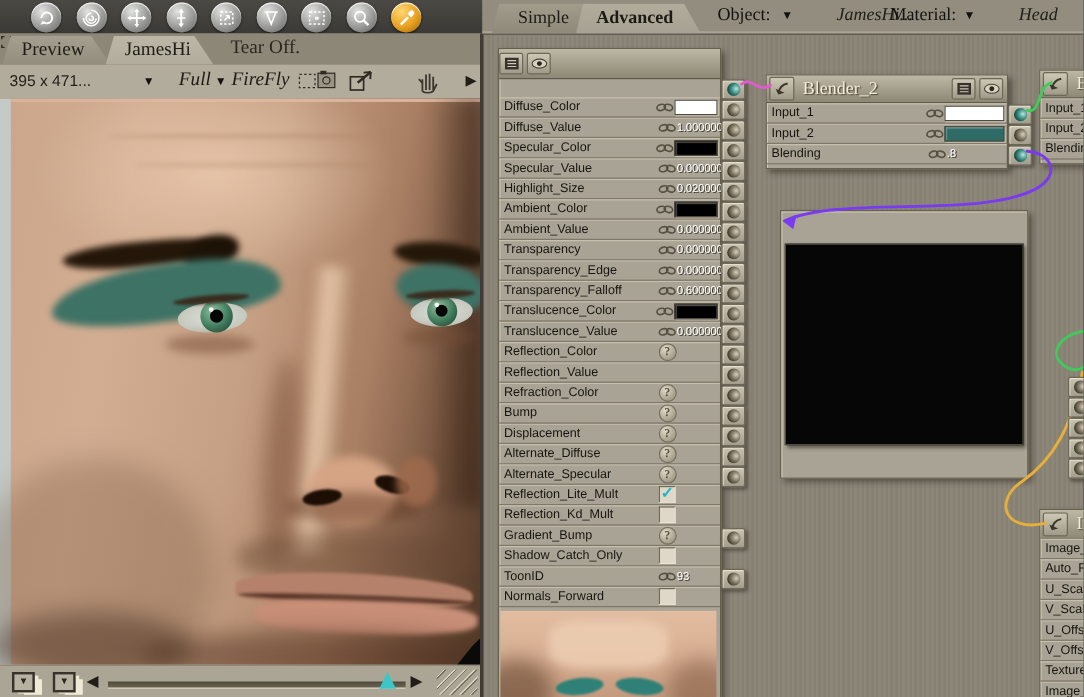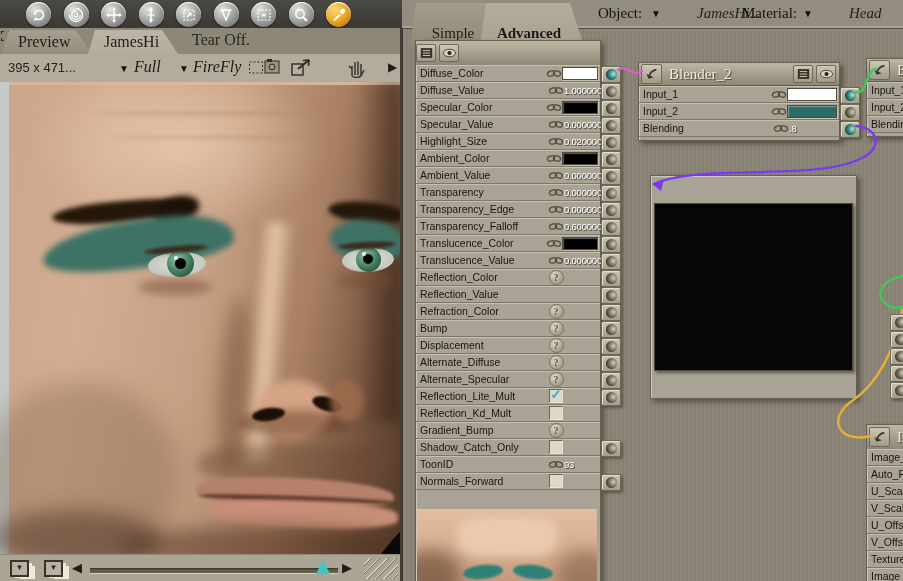--- a/index.html
+++ b/index.html
@@ -9,21 +9,21 @@
   .abs{position:absolute;}
   
   #top-toolbar{left:0;top:0;width:402px;height:28px;background:linear-gradient(#4a4944,#3a3935);border-bottom:1px solid #23221f;}
   .toolbtn{position:absolute;top:2px;width:25px;height:25px;border-radius:50%;
      background:radial-gradient(circle at 35% 30%,#e2e2e0,#9a9a98 55%,#6f6f6d 90%);
      box-shadow:0 1px 2px rgba(0,0,0,.6),inset 0 1px 1px #fff;display:flex;align-items:center;justify-content:center;}
   .toolbtn.orange{background:radial-gradient(circle at 35% 30%,#ffd875,#e8a020 55%,#a86a08 95%);}
   
   #mat-bar{left:402px;top:0;width:501px;height:28px;background:#938d7f;border-bottom:1px solid #55514a;box-shadow:inset 0 -2px 0 #aaa496;}
   .mtab{position:absolute;top:3px;height:25px;line-height:25px;text-align:center;font-family:"Liberation Serif",serif;font-size:15px;color:#1c1a14;
-     clip-path:polygon(0 100%,6px 0,calc(100% - 14px) 0,100% 100%);padding:18px 20px 0 14px;}
+     clip-path:polygon(0 100%,6px 0,calc(100% - 14px) 0,100% 100%);padding:0 20px 0 14px;}
   .mtab.inactive{background:linear-gradient(#a29c8c,#8f8979);}
   .mtab.active{background:linear-gradient(#b2ac9c,#a7a193);font-weight:bold;}
   .obj-label{font-family:"Liberation Serif",serif;font-size:15px;color:#141210;}
   .obj-value{font-family:Liberation Serif, serif;font-style:italic;font-size:15px;color:#21201c;margin-left:33px;}
   .dd-arrow{font-size:10px;color:#14120e;margin:0 3px;}
   
   #preview-panel{left:0;top:28px;width:400px;height:553px;background:#aba595;border-right:3px solid #403c35;}
   #tab-row{position:absolute;left:0;top:0;width:100%;height:26px;background:#8d8778;}
   .ptab{position:absolute;top:2px;height:24px;line-height:24px;font-family:"Liberation Serif",serif;font-size:16px;color:#1e1c15;text-align:center;
      clip-path:polygon(0 100%,7px 0,calc(100% - 16px) 0,100% 100%);padding:0 24px 0 16px;}
@@ -151,21 +151,21 @@
       <span class="winbtn" style="right:22px;">
         <svg width="12" height="12" viewBox="0 0 16 16">
             <path d="M2 5V2h3M11 2h3v3M14 11v3h-3M5 14H2v-3" fill="none" stroke="#2f2b22" stroke-width="1.6"></path>
           </svg>
       </span>
       <span class="winbtn" style="right:4px;color:#7a2218;font-size:12px;font-weight:bold;">✕</span>
     </div>
     <div id="ctrl-row">
       <span id="resolution">395 x 471...</span>
       <span class="abs dd-arrow" style="left:116px;top:9px;">▼</span>
-      <span class="sel" style="left:134px;">Full</span>
+      <span class="sel" style="left:149px;">Full</span>
       <span class="abs dd-arrow" style="left:176px;top:9px;">▼</span>
       <span class="sel" style="left:193px;">FireFly</span>
       <span class="abs" style="left:248px;top:4px;">
         <svg width="34" height="19" viewBox="0 0 34 19">
             <rect x="1.5" y="4" width="13" height="11" fill="none" stroke="#2f2b22" stroke-dasharray="2 2"></rect>
             <rect x="17" y="3" width="14" height="12" fill="#9a9484" stroke="#2f2b22"></rect>
             <rect x="19" y="1" width="5" height="3" fill="#2f2b22"></rect>
             <circle cx="24" cy="9" r="3" fill="none" stroke="#2f2b22"></circle>
           </svg>
       </span>
@@ -246,21 +246,21 @@
           </svg>
         </span>
       <span class="hbtn">
           <svg width="15" height="12" viewBox="0 0 16 12">
             <ellipse cx="8" cy="6" rx="6.5" ry="4" fill="#d8d2c0" stroke="#4a4436"></ellipse>
             <circle cx="8" cy="6" r="2.2" fill="#2a261e"></circle>
           </svg>
         </span>
     </div>
     <div style="position:absolute;left:0;top:24px;right:0;">
-        <div class="prow" style="height: 17px;">
+        <div class="prow" style="height: 17px; margin-top: 16px;">
           <span class="rlabel">Diffuse_Color</span>
           <span class="rmid">
             <svg width="16" height="9" viewBox="0 0 16 9">
               <ellipse cx="5" cy="4.5" rx="3.6" ry="2.5" fill="none" stroke="#55503f" stroke-width="1.4" transform="rotate(-18 5 4.5)"></ellipse>
               <ellipse cx="11" cy="4.5" rx="3.6" ry="2.5" fill="none" stroke="#55503f" stroke-width="1.4" transform="rotate(18 11 4.5)"></ellipse>
             </svg>
           </span>
           <span class="rval swatch" style="width: 34px; background: rgb(255, 255, 255); height: 11px;"></span>
         </div>
         <div class="prow" style="height: 17px;">

